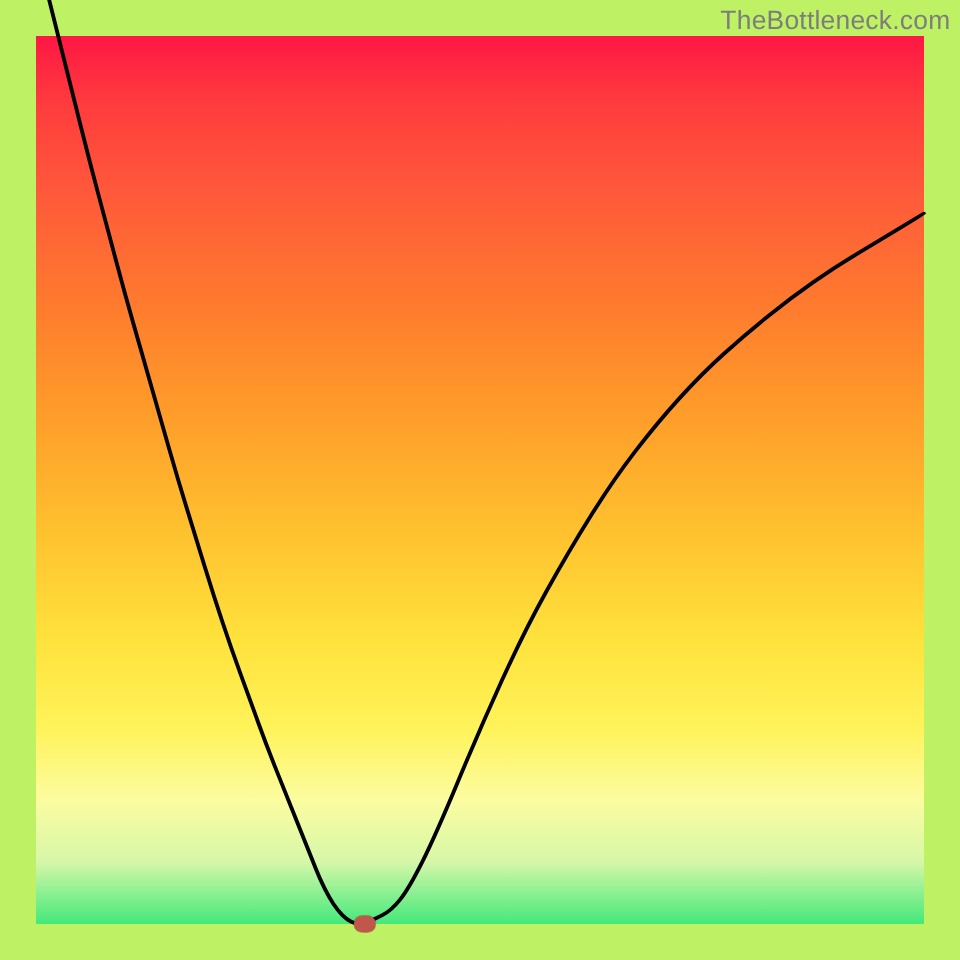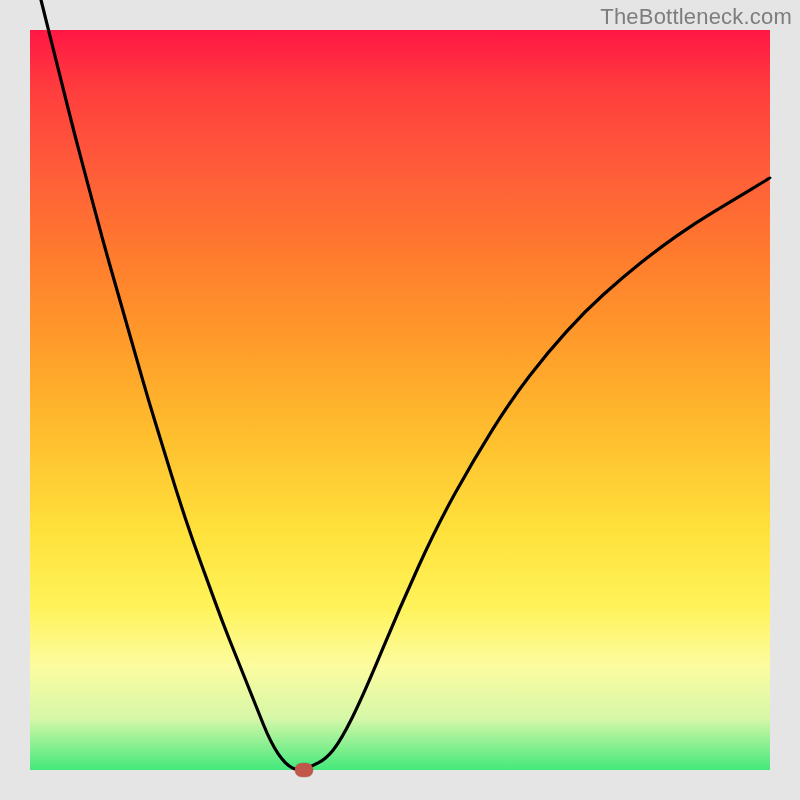--- a/index.html
+++ b/index.html
@@ -8,21 +8,21 @@
     width: 800px;
     height: 800px;
     background: #000;
     font-family: Arial, Helvetica, sans-serif;
     overflow: hidden;
   }
   .frame {
     position: relative;
     width: 800px;
     height: 800px;
-    background: #e5e5e5;
+    background: #bef264;
   }
   .plot {
     position: absolute;
     left: 30px;
     top: 30px;
     width: 740px;
     height: 740px;
     
     background: linear-gradient(to bottom,
       #ff1744 0%,

